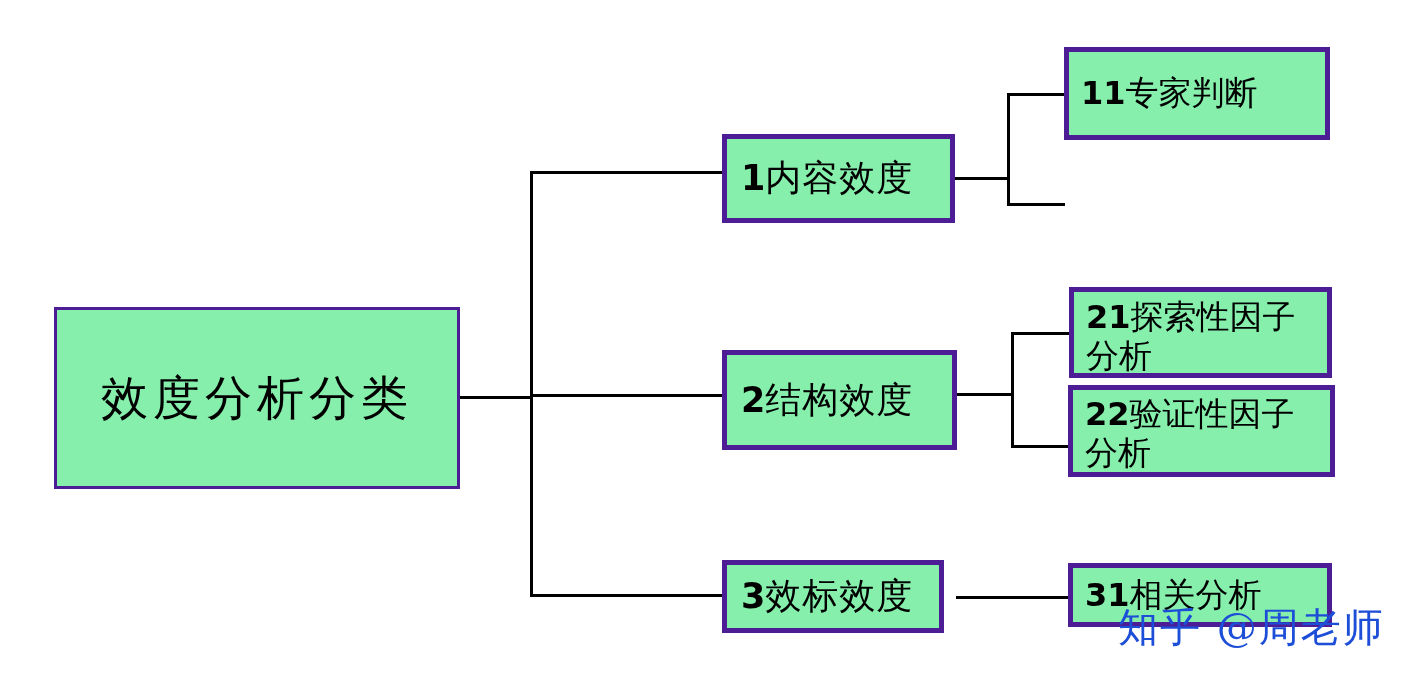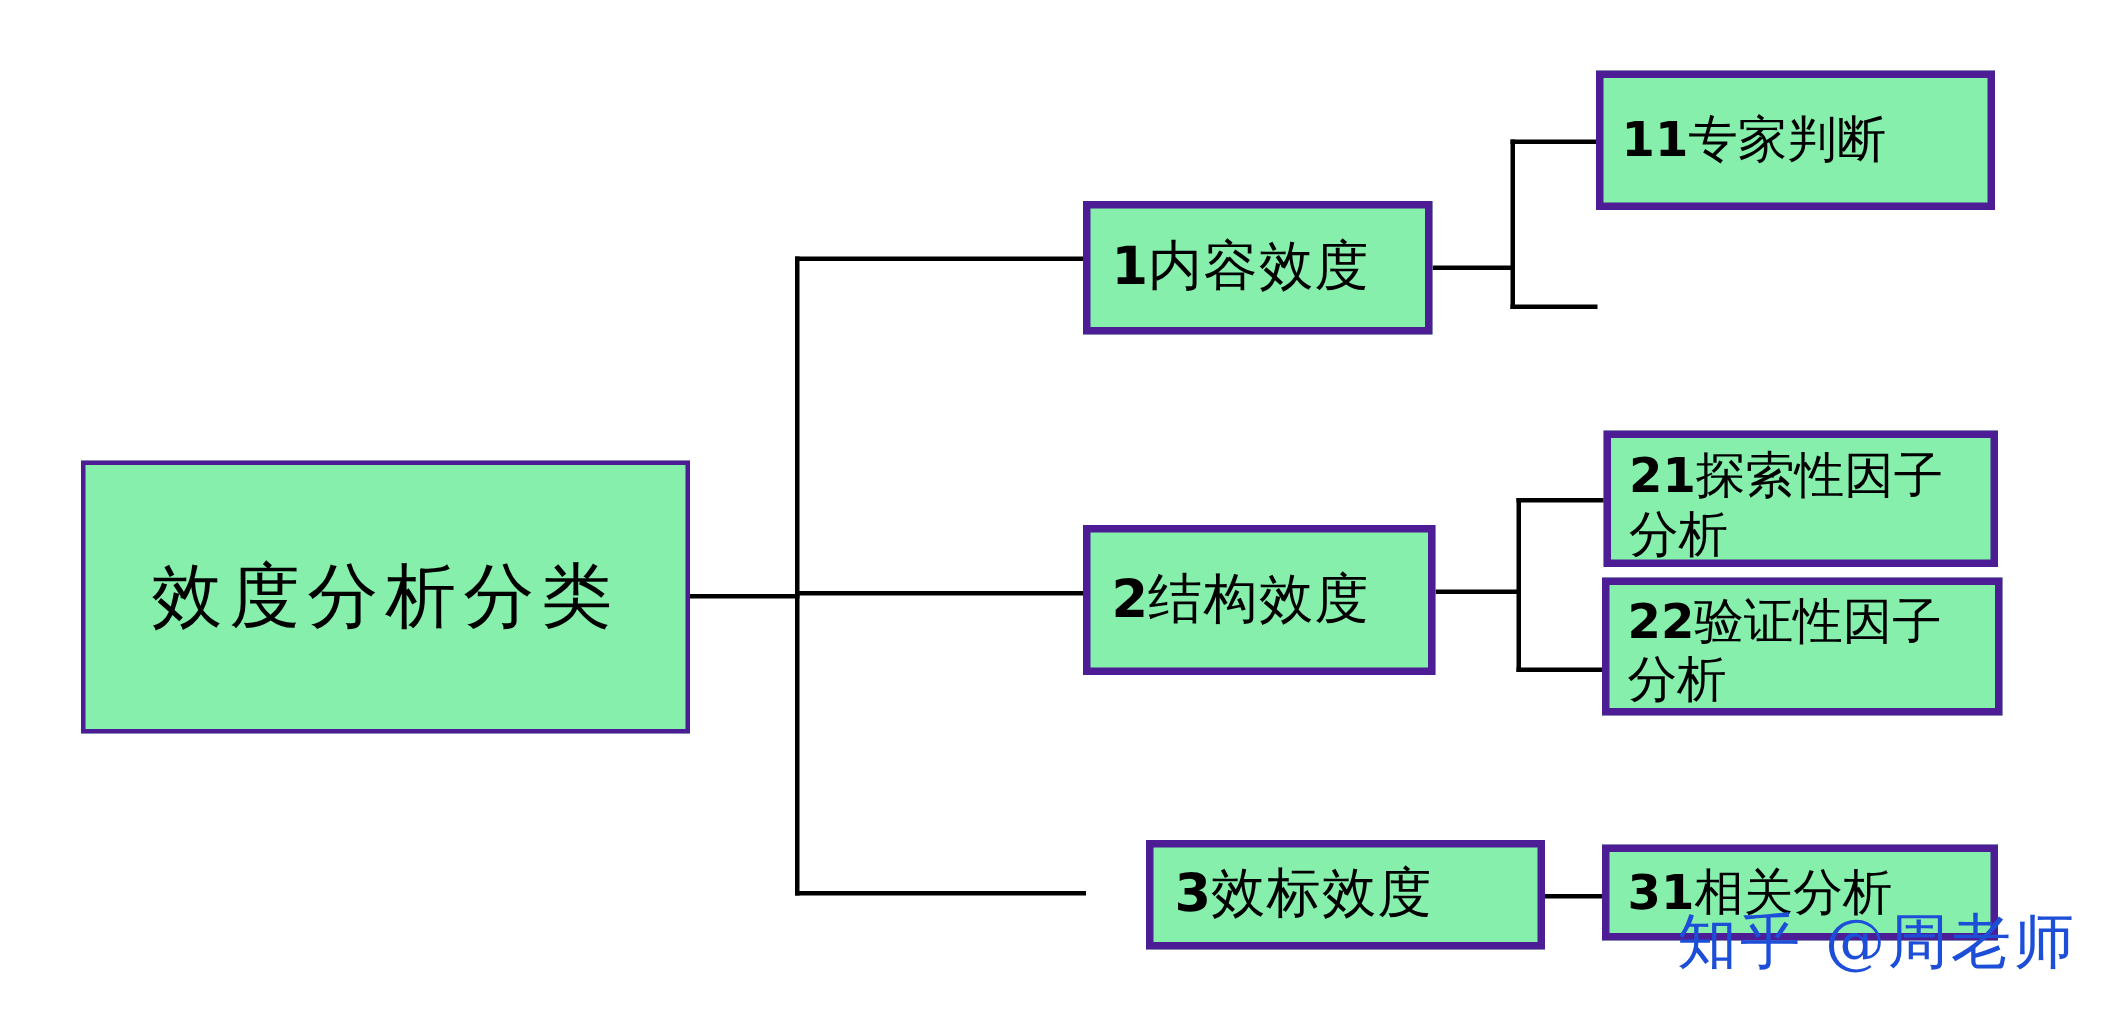--- a/index.html
+++ b/index.html
@@ -54,21 +54,21 @@
     letter-spacing:1px;
   }
   .lvl2 .num{
     font-family:"DejaVu Sans","Liberation Sans",sans-serif;
     font-weight:700;
     font-size:35px;
     letter-spacing:0;
   }
   #node-l2-1{ left:722px; top:134px; width:233px; height:89px; }
   #node-l2-2{ left:722px; top:350px; width:235px; height:100px; }
-  #node-l2-3{ left:722px; top:560px; width:266px; height:73px;margin-left:42px; }
+  #node-l2-3{ left:722px; top:560px; width:222px; height:73px; }
   
   .lvl3{ justify-content:flex-start; }
   .lvl3 .txt{
     text-align:left;
     padding-left:12px;
     padding-right:6px;
     font-family:"DejaVu Serif","Liberation Serif",serif;
     font-size:33px;
     letter-spacing:0px;
     line-height:1.18;

